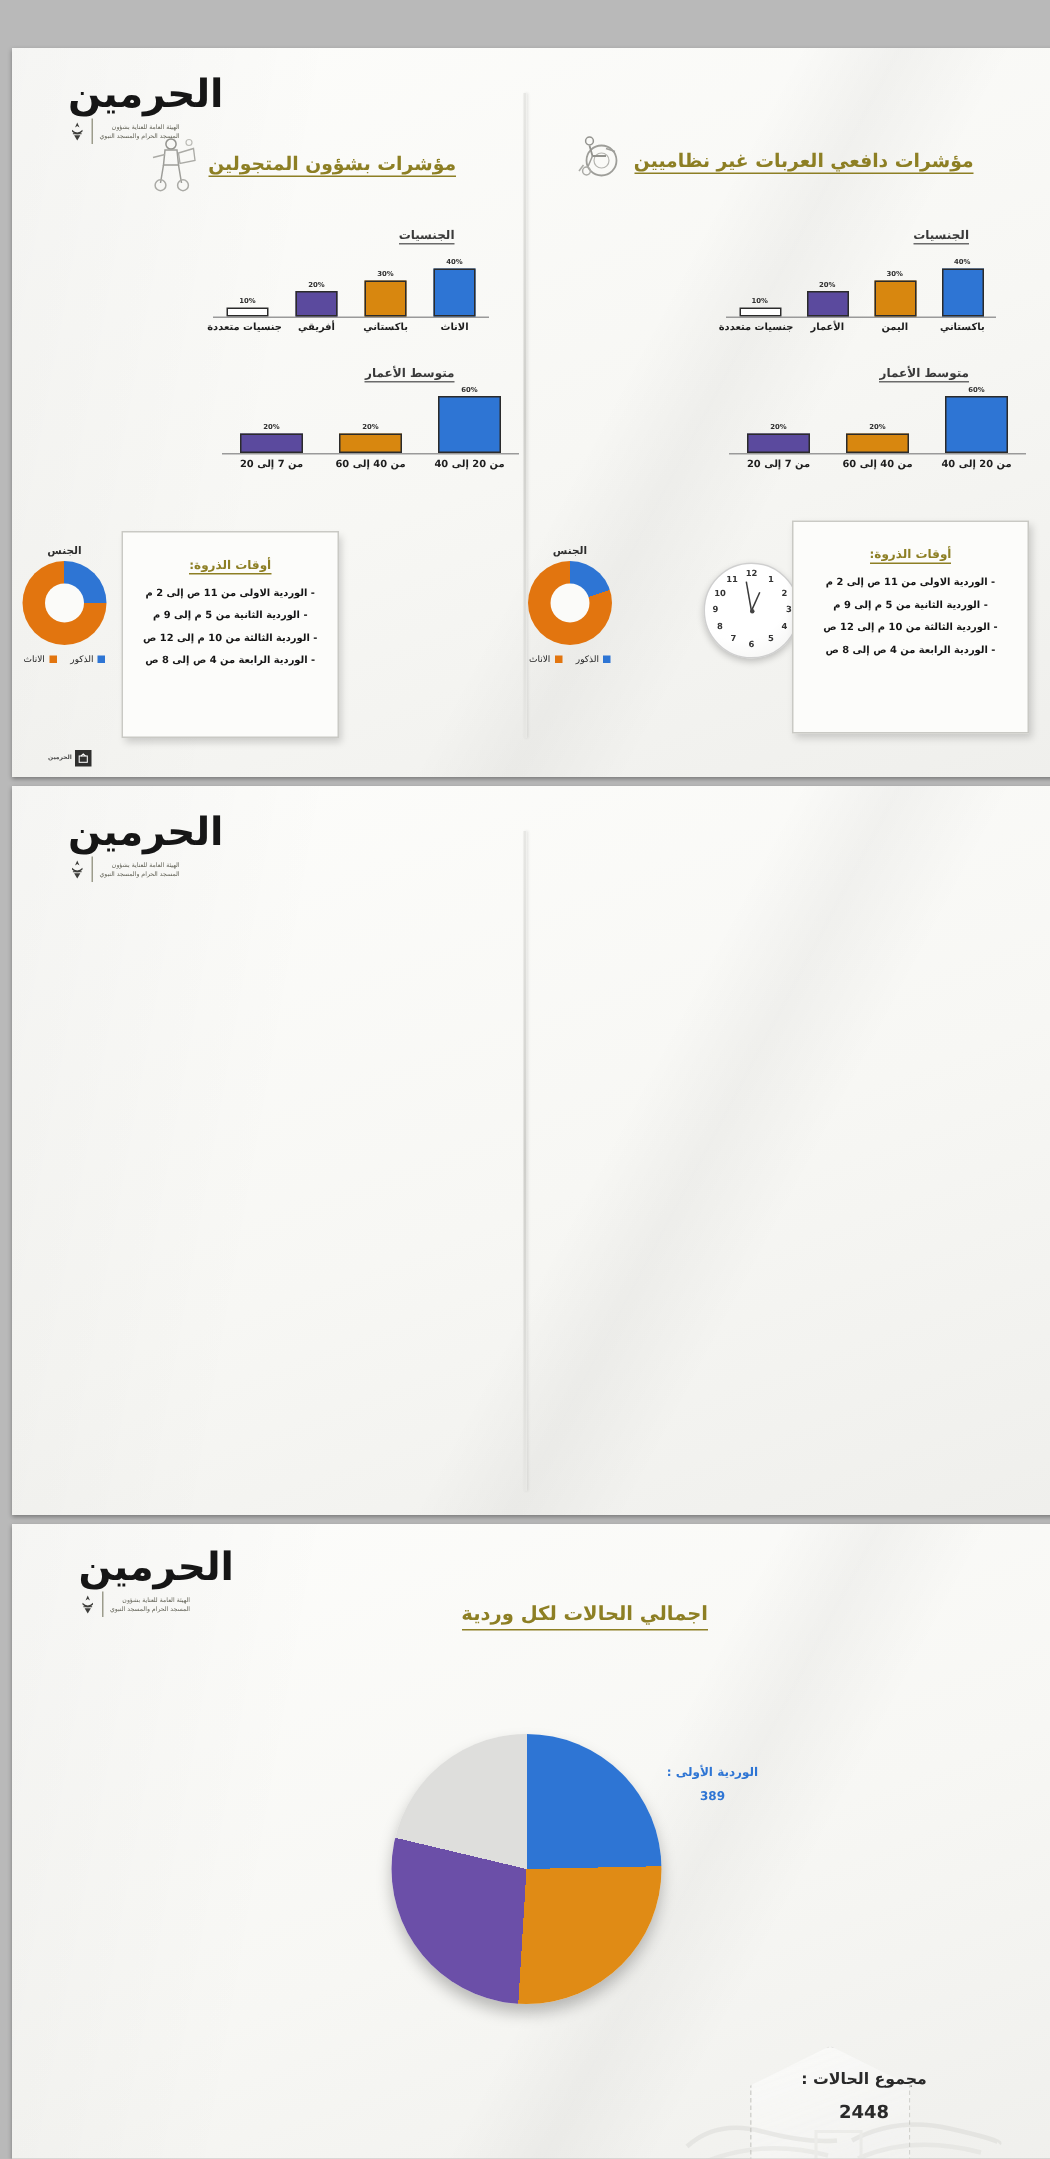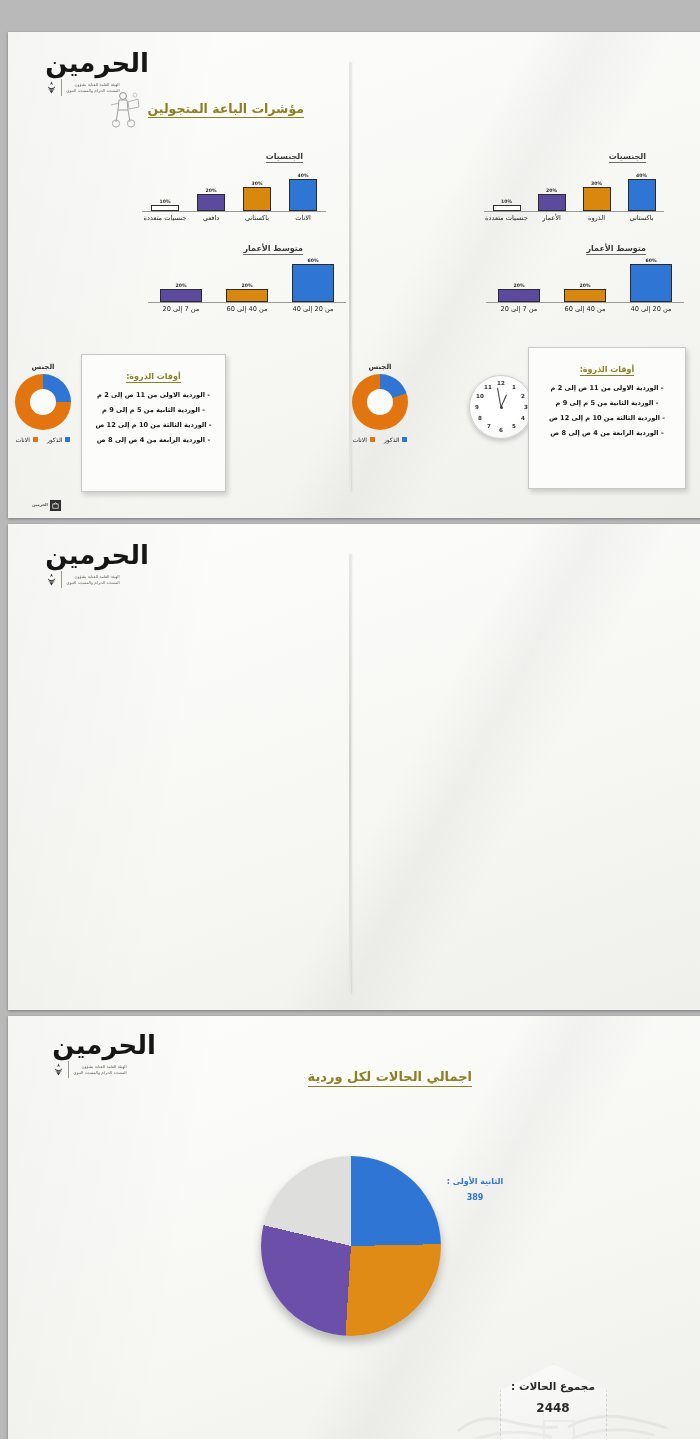--- a/index.html
+++ b/index.html
@@ -60,21 +60,21 @@
   }
 
   
   .barchart{position:absolute;direction:rtl;}
   .bars{display:flex;flex-direction:row;align-items:flex-end;height:48px;
         border-bottom:1.1px solid #9a9a9a;}
   .bcol{display:flex;flex-direction:column;align-items:center;justify-content:flex-end;height:48px;}
   .bval{font-size:4.6px;color:#2f2f2f;font-weight:bold;margin-bottom:1px;}
   .brect{border:0.8px solid #2b2b2b;box-sizing:border-box;}
   .blabels{display:flex;flex-direction:row;margin-top:2px;}
-  .blab{font-size:6.6px;color:#1d1d1d;text-align:center;white-space:nowrap;font-weight:normal;}
+  .blab{font-size:6.6px;color:#1d1d1d;text-align:center;white-space:nowrap;font-weight:bold;}
 
   
   .gender{position:absolute;direction:rtl;text-align:center;}
   .gtitle{font-size:7px;font-weight:bold;color:#2e2e2e;margin-bottom:3px;}
   .donut{width:56px;height:56px;border-radius:50%;position:relative;margin:0 auto;}
   .donut .hole{position:absolute;left:15px;top:15px;width:26px;height:26px;border-radius:50%;
     background:#fbfbf9;}
   .glegend{display:flex;flex-direction:row;justify-content:center;gap:9px;margin-top:6px;}
   .gl{display:flex;align-items:center;gap:3px;font-size:6px;color:#1d1d1d;}
   .gl i{width:5px;height:5px;display:inline-block;}
@@ -152,21 +152,21 @@
               <rect x="1.6" y="7.8" width="5.8" height="0.7" fill="#3d3d3a"></rect>
               <path d="M2.4 9.2 L4.5 12.6 L6.6 9.2 Z" fill="#3d3d3a"></path>
             </svg>
         </div>
       </div>
     </div>
 
     <div class="vdiv" style="left:341px;top:30px;height:430px;"></div>
 
     <div class="ptitle" style="right:400px;top:57px;">
-      <span class="txt">مؤشرات الباعة المتجولين</span>
+      <span class="txt">مؤشرات بشؤون المتجولين</span>
       <span class="pic">
         <svg width="34" height="40" viewBox="0 0 34 40">
           <circle cx="14" cy="7" r="3.4" fill="none" stroke="#7d7d78" stroke-width="1"></circle>
           <path d="M10 11 L18 11 L19 21 L9 21 Z" fill="none" stroke="#8a8a85" stroke-width="1"></path>
           <path d="M9 21 L7 33 M19 21 L21 33" stroke="#8a8a85" stroke-width="1" fill="none"></path>
           <circle cx="7" cy="34.5" r="3.6" fill="none" stroke="#9a9a95" stroke-width="1"></circle>
           <circle cx="22" cy="34.5" r="3.6" fill="none" stroke="#9a9a95" stroke-width="1"></circle>
           <path d="M19 13 L29 10 L30 18 L20 20 Z" fill="none" stroke="#9a9a95" stroke-width="0.9"></path>
           <path d="M2 16 L10 14" stroke="#9a9a95" stroke-width="0.9"></path>
           <circle cx="26" cy="6" r="2" fill="none" stroke="#b0b0aa" stroke-width="0.8"></circle>
@@ -190,21 +190,21 @@
             <span class="brect" style="width:28px;height:17px;background:#5b4a9e;"></span>
           </div>
         <div class="bcol" style="width:46px;">
             <span class="bval">10%</span>
             <span class="brect" style="width:28px;height:6px;background:#ffffff;"></span>
           </div>
       </div>
       <div class="blabels">
         <div class="blab" style="width:46px;">الاناث</div>
         <div class="blab" style="width:46px;">باكستاني</div>
-        <div class="blab" style="width:46px;">دافعي</div>
+        <div class="blab" style="width:46px;">أفريقي</div>
         <div class="blab" style="width:46px;">جنسيات متعددة</div>
       </div>
     </div>
 
     <div class="shead" style="right:401px;top:212px;">متوسط الأعمار</div>
     <div class="barchart" style="right:358px;top:222px;">
       <div class="bars">
         <div class="bcol" style="width:66px;">
             <span class="bval">60%</span>
             <span class="brect" style="width:42px;height:38px;background:#2e75d4;"></span>
@@ -263,20 +263,35 @@
     <div class="peakbox" style="right:478px;top:322px;width:145px;height:138px;">
       <div class="ctr"><h4>أوقات الذروة:</h4></div>
       <ul>
         <li>- الوردية الاولى من 11 ص إلى 2 م</li>
         <li>- الوردية الثانية من 5 م إلى 9 م</li>
         <li>- الوردية الثالثة من 10 م إلى 12 ص</li>
         <li>- الوردية الرابعة من 4 ص إلى 8 ص</li>
       </ul>
     </div>
 
+    <div class="ptitle" style="right:55px;top:55px;">
+      <span class="txt">مؤشرات دافعي العربات غير نظاميين</span>
+      <span class="pic">
+        <svg width="34" height="34" viewBox="0 0 34 34">
+          <circle cx="17" cy="20" r="10" fill="none" stroke="#8a8a85" stroke-width="1.2"></circle>
+          <circle cx="17" cy="20" r="5" fill="none" stroke="#a5a5a0" stroke-width="0.8"></circle>
+          <circle cx="9" cy="7" r="2.6" fill="none" stroke="#7d7d78" stroke-width="1"></circle>
+          <path d="M9 10 L11 17 L20 17" fill="none" stroke="#7d7d78" stroke-width="1.2"></path>
+          <path d="M11 17 L8 24" fill="none" stroke="#8a8a85" stroke-width="1"></path>
+          <circle cx="7" cy="27" r="2.6" fill="none" stroke="#9a9a95" stroke-width="1"></circle>
+          <path d="M20 12 L26 14" stroke="#8a8a85" stroke-width="1"></path>
+          <path d="M2 27 L5 23" stroke="#9a9a95" stroke-width="1"></path>
+        </svg>
+      </span>
+    </div>
 
     <div class="shead" style="right:58px;top:120px;">الجنسيات</div>
     <div class="barchart" style="right:40px;top:131px;">
       <div class="bars">
         <div class="bcol" style="width:45px;">
             <span class="bval">40%</span>
             <span class="brect" style="width:28px;height:32px;background:#2e75d4;"></span>
           </div>
         <div class="bcol" style="width:45px;">
             <span class="bval">30%</span>
@@ -286,21 +301,21 @@
             <span class="bval">20%</span>
             <span class="brect" style="width:28px;height:17px;background:#5b4a9e;"></span>
           </div>
         <div class="bcol" style="width:45px;">
             <span class="bval">10%</span>
             <span class="brect" style="width:28px;height:6px;background:#ffffff;"></span>
           </div>
       </div>
       <div class="blabels">
         <div class="blab" style="width:45px;">باكستاني</div>
-        <div class="blab" style="width:45px;">الذروة</div>
+        <div class="blab" style="width:45px;">اليمن</div>
         <div class="blab" style="width:45px;">الأعمار</div>
         <div class="blab" style="width:45px;">جنسيات متعددة</div>
       </div>
     </div>
 
     <div class="shead" style="right:58px;top:212px;">متوسط الأعمار</div>
     <div class="barchart" style="right:20px;top:222px;">
       <div class="bars">
         <div class="bcol" style="width:66px;">
             <span class="bval">60%</span>
@@ -426,31 +441,31 @@
 
     <div class="pie" style="left:253px;top:140px;
          background:conic-gradient(
             #2e75d4 0deg 88.8deg,
             #e08b15 88.8deg 183.5deg,
             #6b4fa8 183.5deg 283.4deg,
             #dededc 283.4deg 360deg);">
     </div>
 
     <div class="pielab" style="left:412px;top:161px;width:110px;">
-      <div class="n" style="color:#2e75d4;">الثانية الأولى :</div>
+      <div class="n" style="color:#2e75d4;">الوردية الأولى :</div>
       <div class="v" style="color:#2e75d4;">389</div>
     </div>
 
     <div class="hexghost" style="left:492px;top:348px;width:105px;height:100px;"></div>
     <svg class="watermark" style="left:440px;top:375px;" width="225" height="60" viewBox="0 0 225 60">
       <path d="M10 40 Q30 22 60 30 T110 36" fill="none" stroke="#b5b5b0" stroke-width="3"></path>
       <path d="M120 36 Q150 20 185 28 T218 38" fill="none" stroke="#b5b5b0" stroke-width="3"></path>
       <path d="M18 52 Q58 34 104 46" fill="none" stroke="#c3c3be" stroke-width="3"></path>
       <path d="M124 48 Q160 32 206 44" fill="none" stroke="#c3c3be" stroke-width="3"></path>
       <rect x="96" y="30" width="30" height="26" fill="none" stroke="#c9c9c4" stroke-width="2"></rect>
     </svg>
-    <div class="totalwrap" style="left:460px;top:364px;width:170px;">
+    <div class="totalwrap" style="left:483px;top:364px;width:170px;">
       <div class="tl">مجموع الحالات :</div>
       <div class="tv">2448</div>
     </div>
   </div>
 
 </div>
 
 </body></html>

